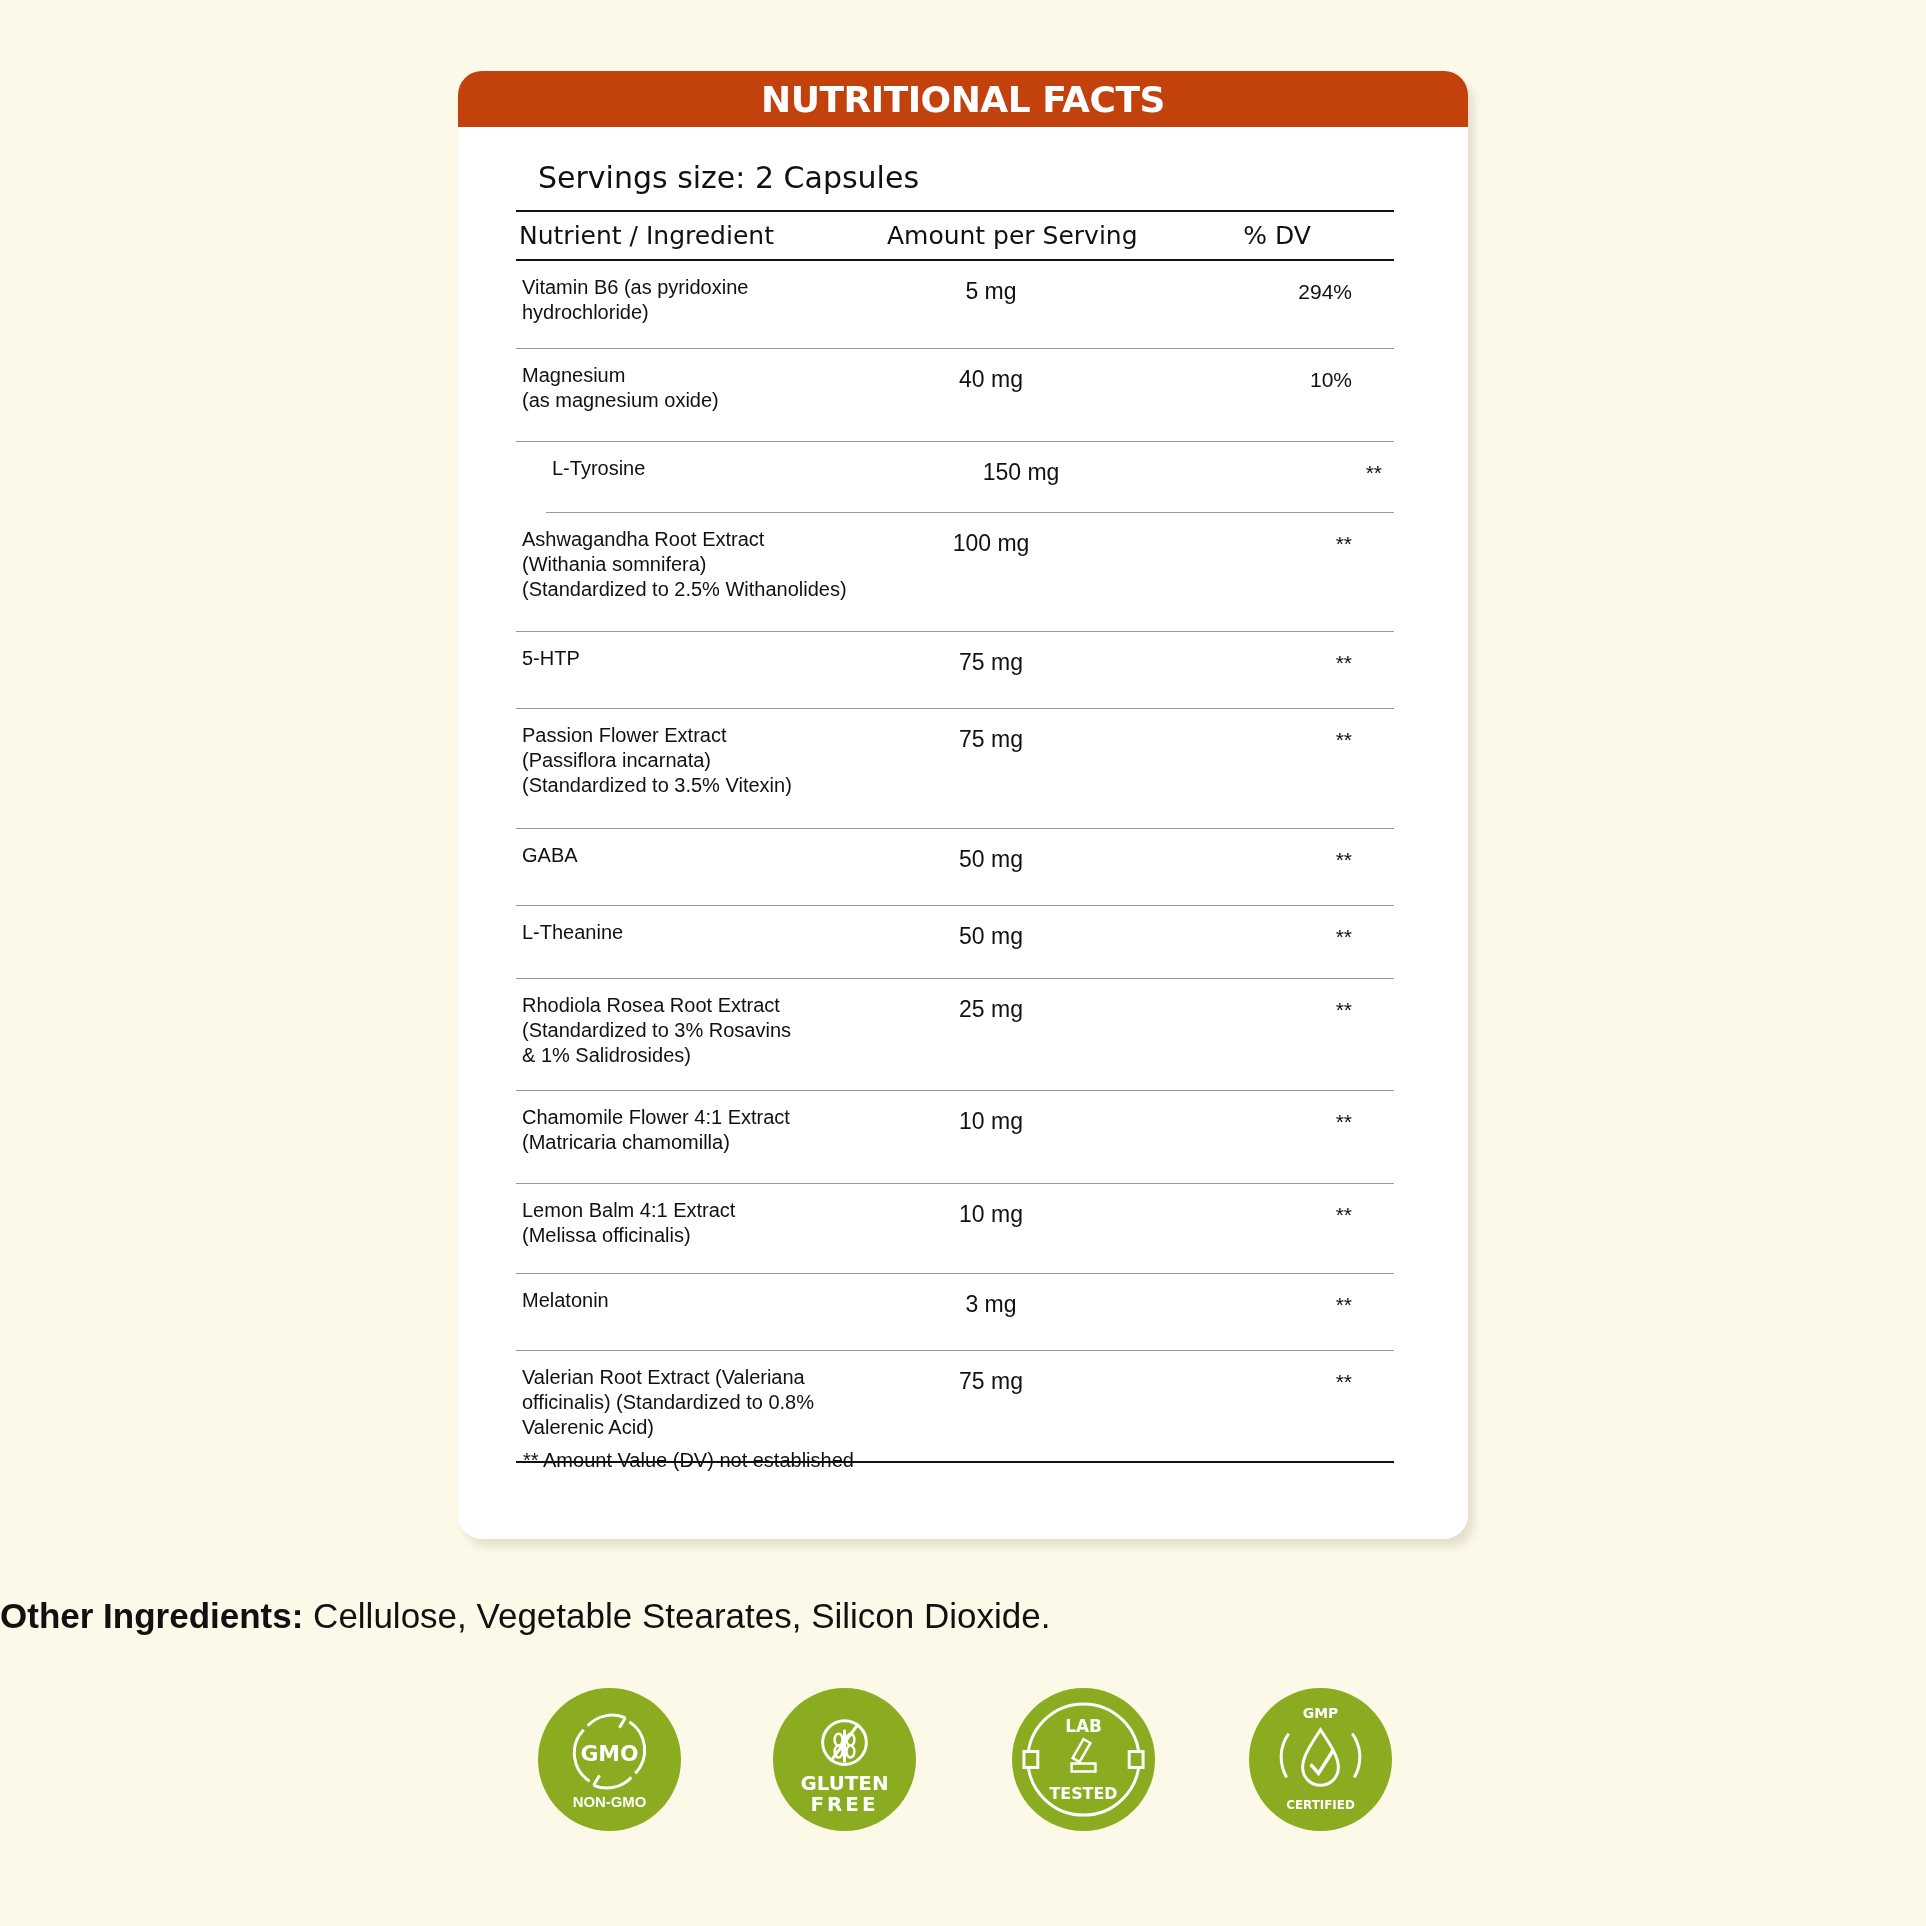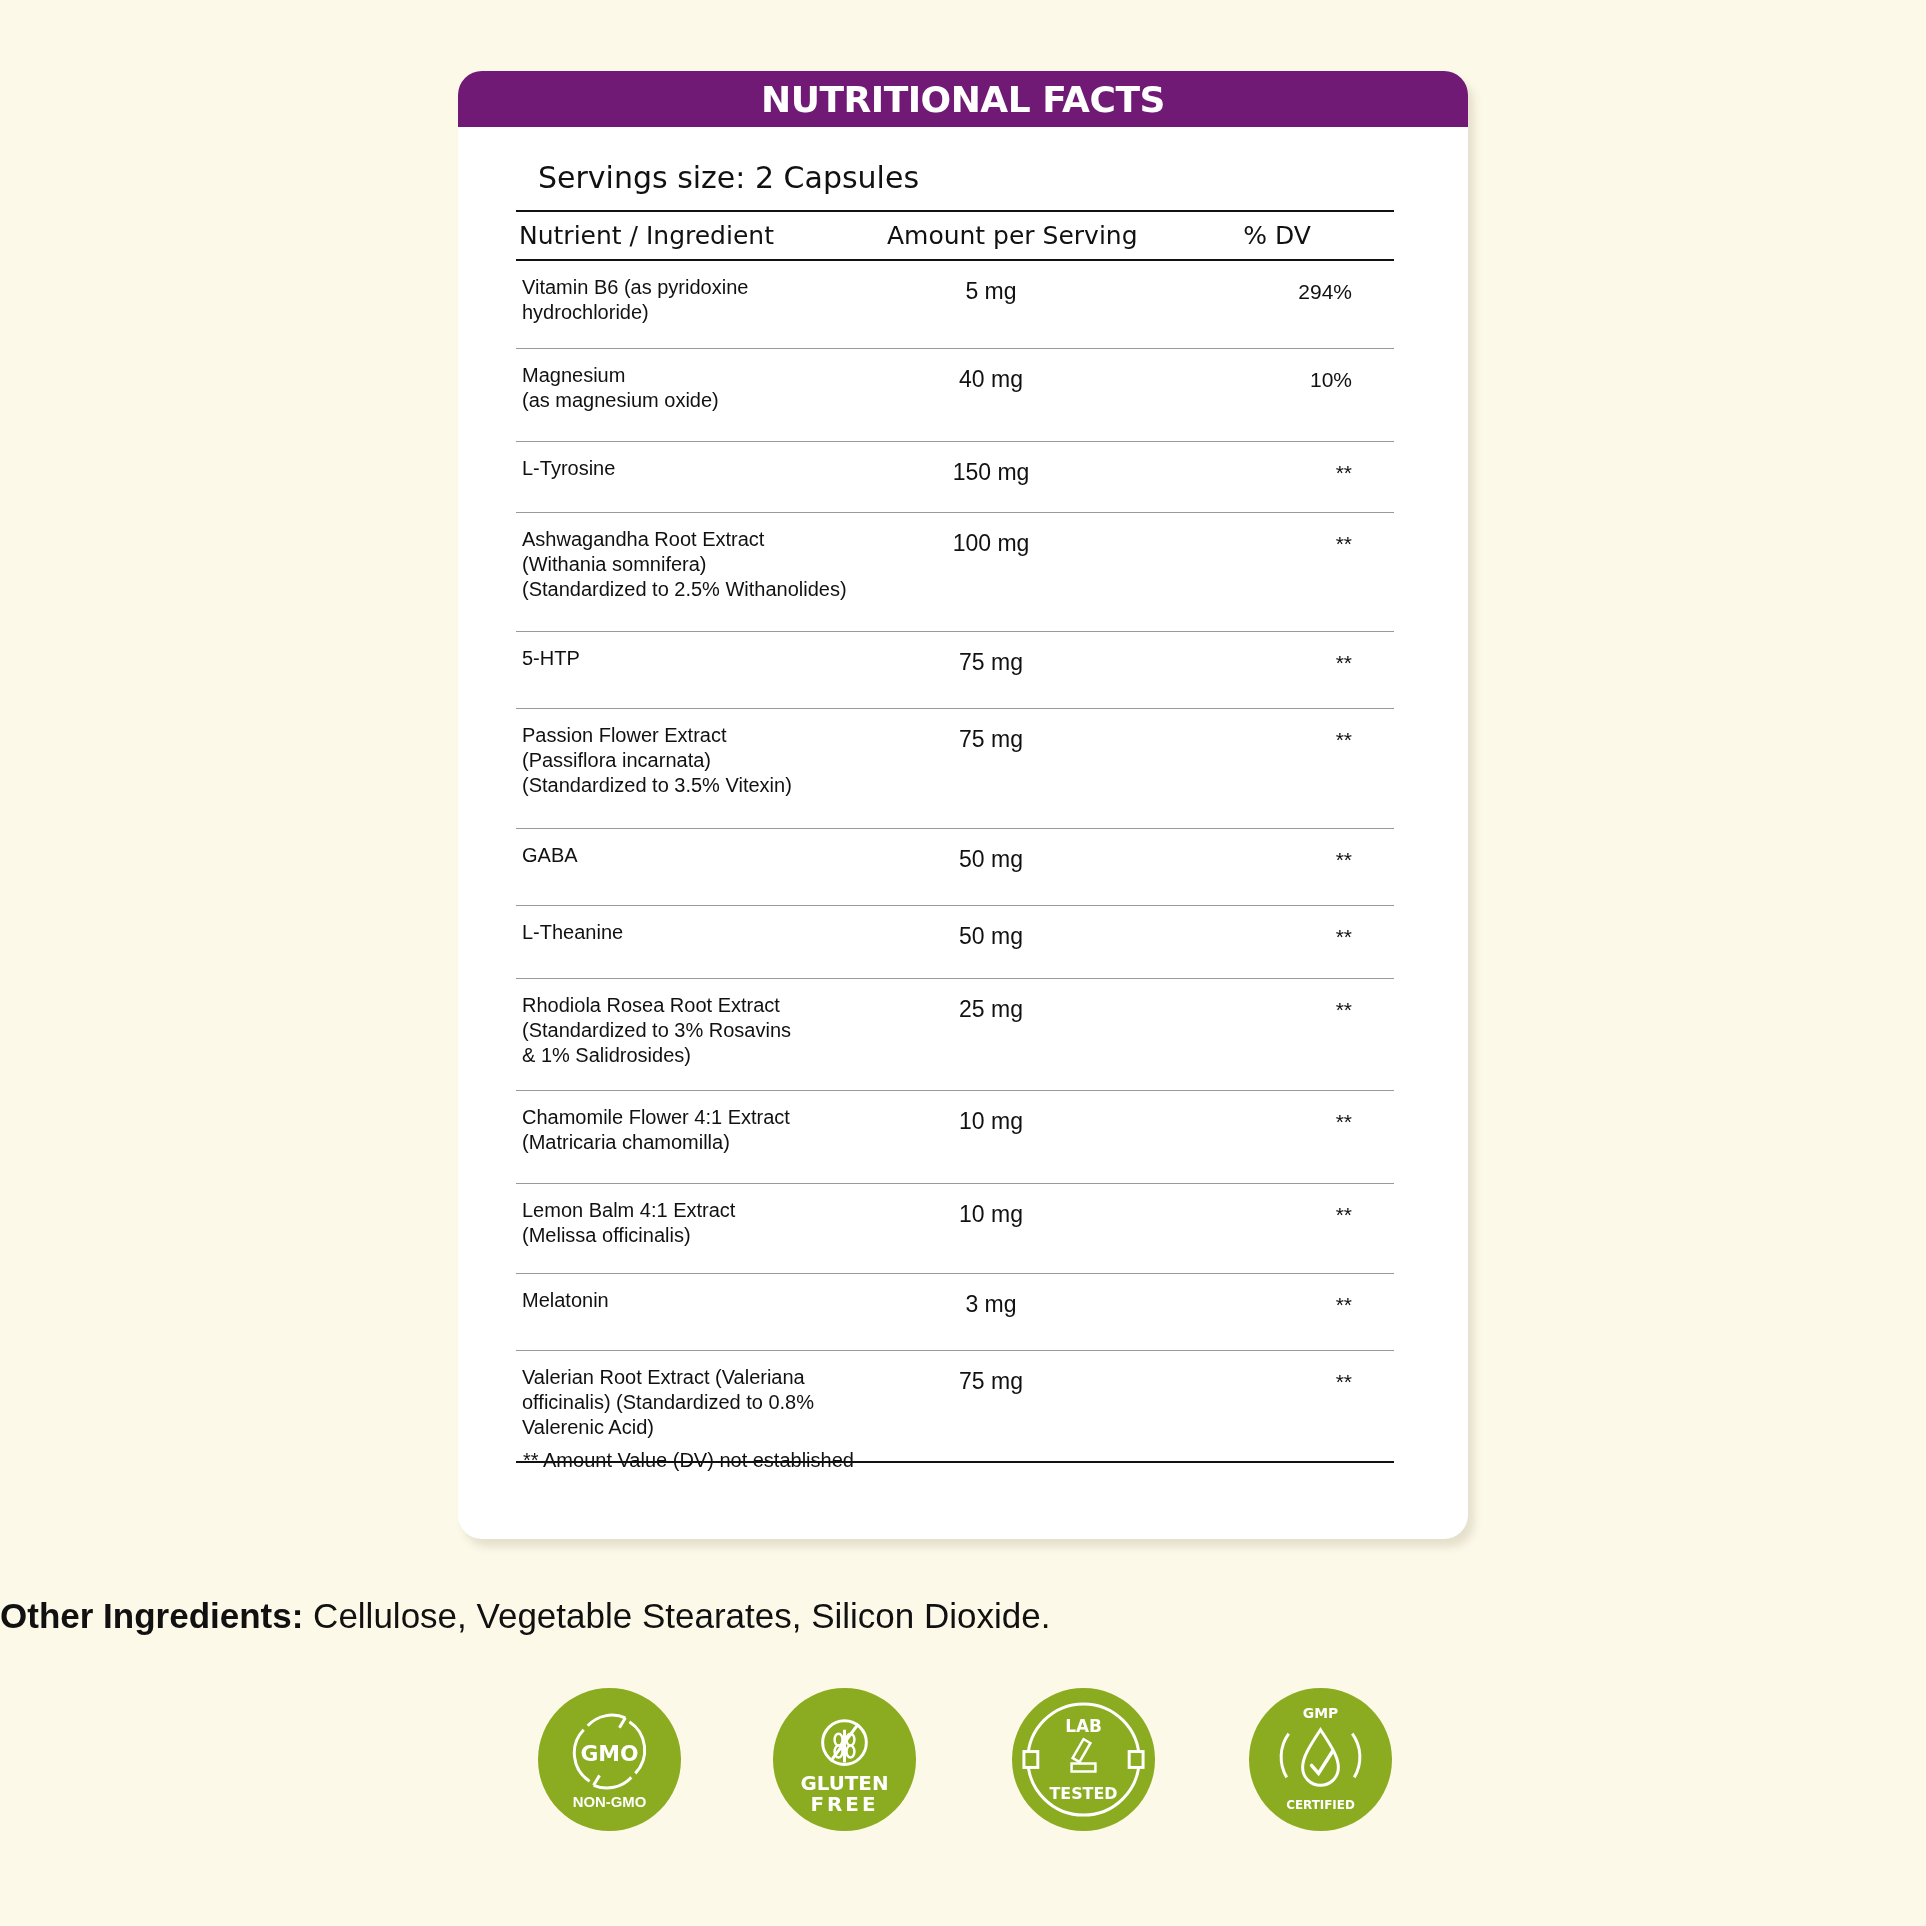--- a/index.html
+++ b/index.html
@@ -1,18 +1,18 @@
 <!DOCTYPE html>
 <html><head>
 <meta charset="utf-8">
 <style>
   html, body { margin:0; padding:0; }
   body { width:1927px; height:1927px; background:#FDF9E9; position:relative; overflow:hidden; font-family:"Liberation Sans", sans-serif; color:#111; }
   .card { position:absolute; left:458px; top:71px; width:1010px; height:1468px; background:#fff; border-radius:24px; box-shadow:6px 8px 8px rgba(120,110,70,0.18); overflow:hidden; }
-  .card-header { height:56px; background:#701a75; display:flex; align-items:center; justify-content:center; }
+  .card-header { height:56px; background:#c2410c; display:flex; align-items:center; justify-content:center; }
   .card-title { color:#fff; font-family:"DejaVu Sans", sans-serif; font-weight:bold; font-size:36px; letter-spacing:-0.5px; }
   .serving { position:absolute; left:80px; top:89px; font-size:30px; font-family:"DejaVu Sans", sans-serif; }
   .table { position:absolute; left:58px; top:139px; width:878px; }
   .thead { display:flex; align-items:center; height:47px; border-top:2px solid #111; border-bottom:2px solid #111; font-family:"DejaVu Sans", sans-serif; font-size:25px; }
   .th-name { width:347px; padding-left:3px; }
   .th-amt { width:297px; padding-left:0; text-align:center; }
   .th-dv { width:235px; text-align:center; }
   .row { position:relative; border-bottom:1.5px solid #999; font-size:20px; line-height:25px; }
   .row.last { border-bottom:2.5px solid #111; }
   .cell-name { position:absolute; left:6px; top:14px; width:376px; white-space:pre-line; }
@@ -45,21 +45,21 @@
 hydrochloride)</div>
           <div class="cell-amt">5 mg</div>
           <div class="cell-dv">294%</div>
         </div>
         <div class="row" style="height: 92px;">
           <div class="cell-name">Magnesium
 (as magnesium oxide)</div>
           <div class="cell-amt">40 mg</div>
           <div class="cell-dv">10%</div>
         </div>
-        <div class="row" style="height: 70px;">
+        <div class="row" style="height: 70px; margin-left: 30px;">
           <div class="cell-name">L-Tyrosine</div>
           <div class="cell-amt">150 mg</div>
           <div class="cell-dv">**</div>
         </div>
         <div class="row" style="height: 118px;">
           <div class="cell-name">Ashwagandha Root Extract
 (Withania somnifera)
 (Standardized to 2.5% Withanolides)</div>
           <div class="cell-amt">100 mg</div>
           <div class="cell-dv">**</div>

